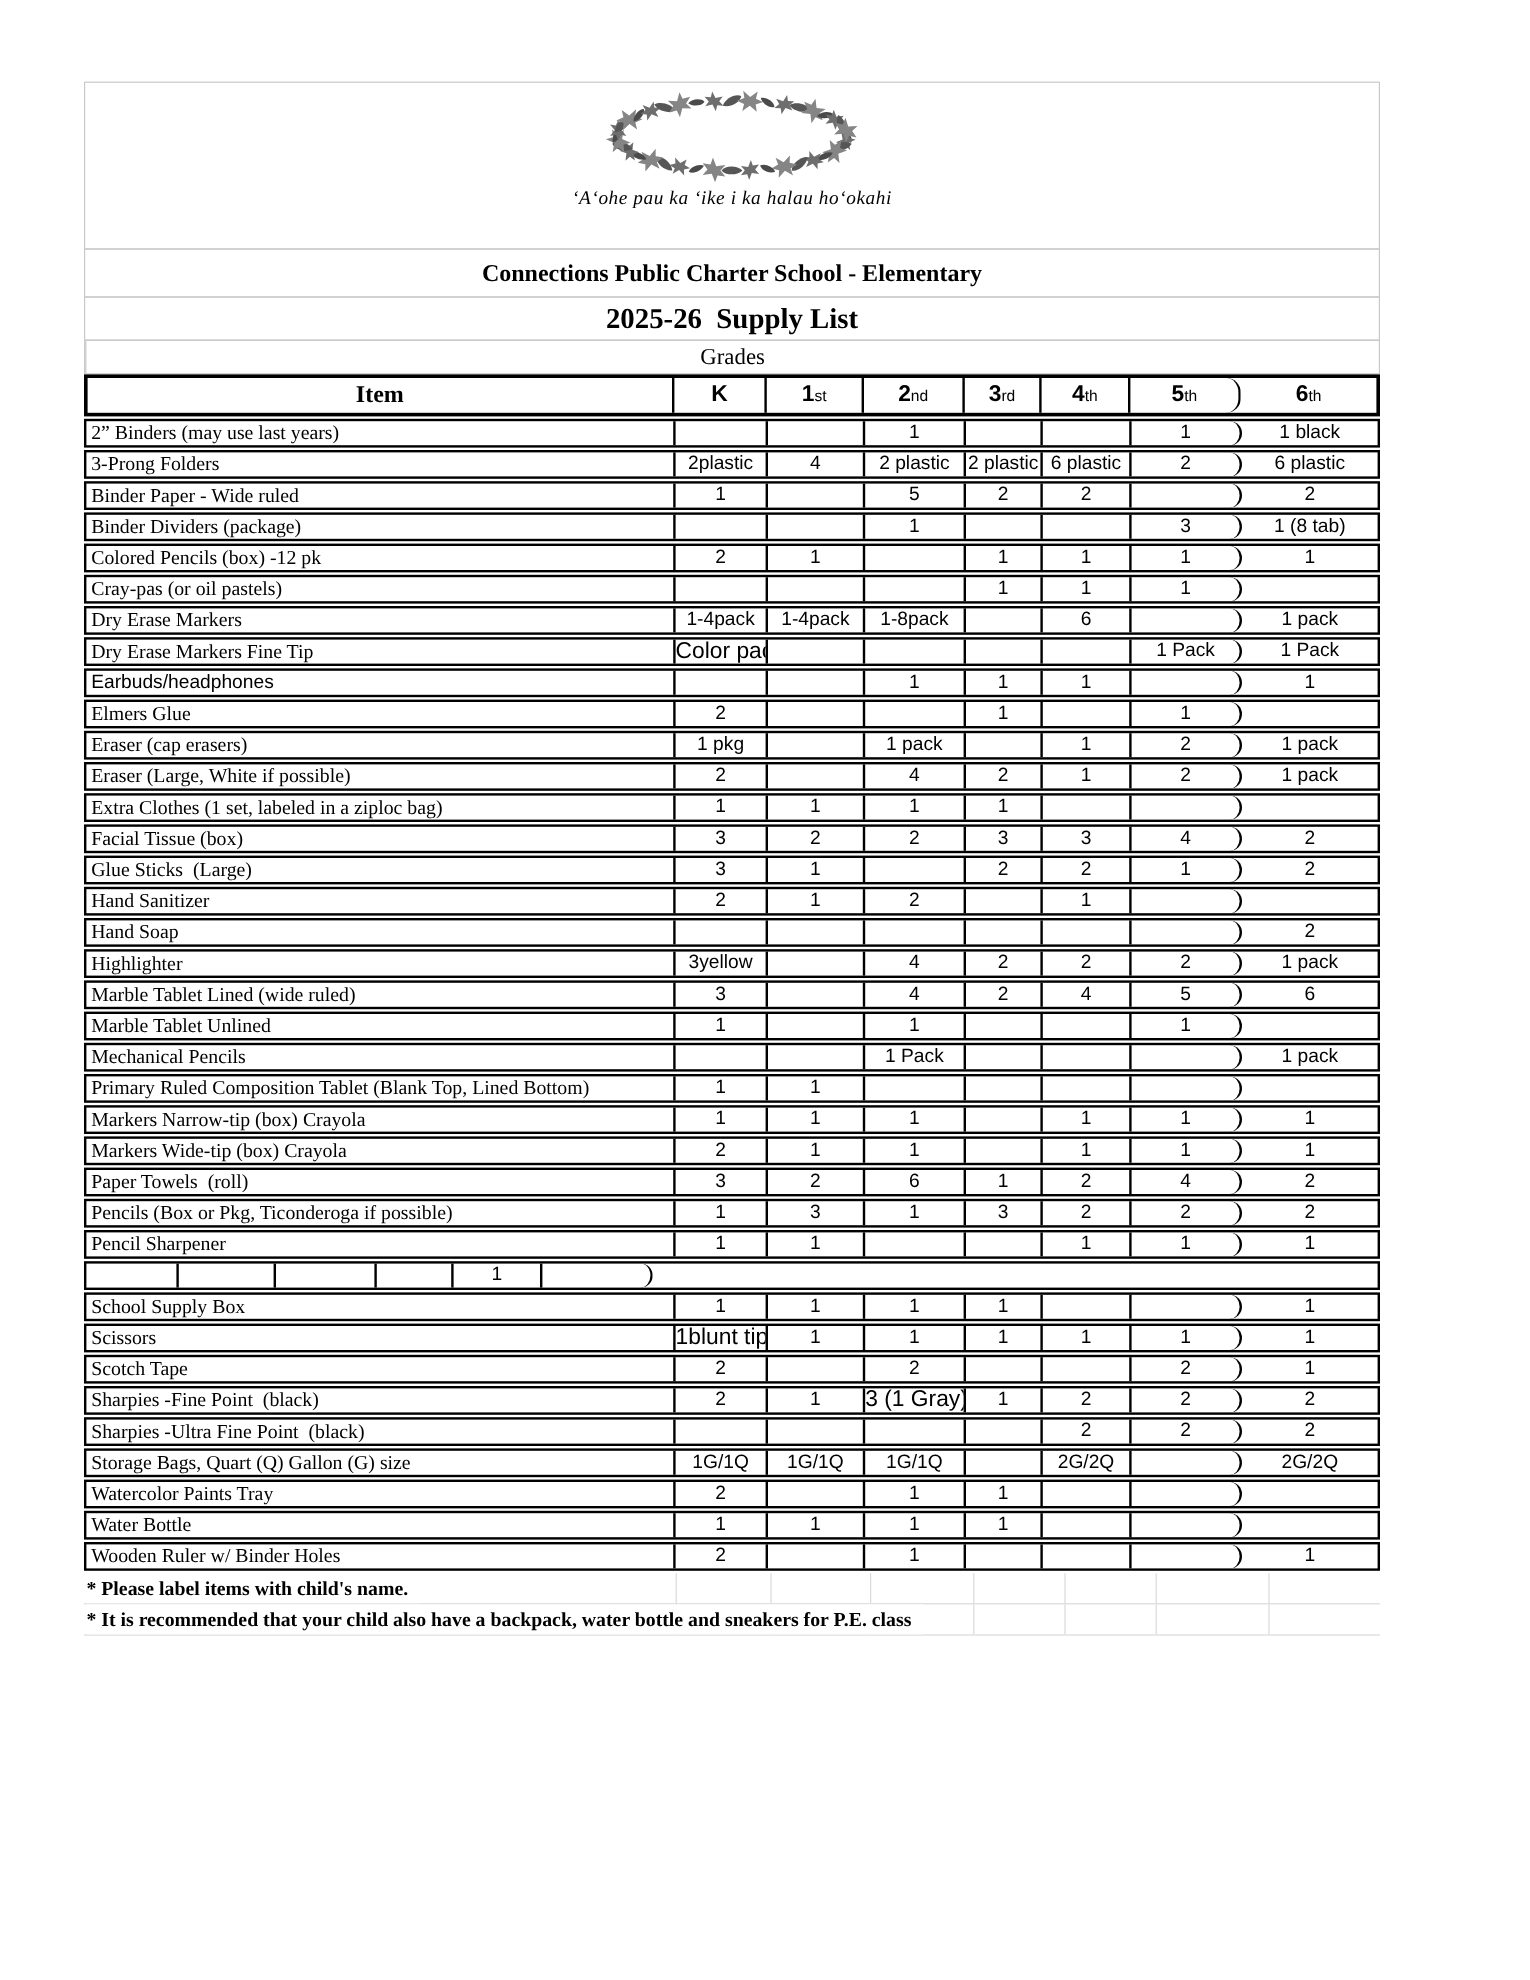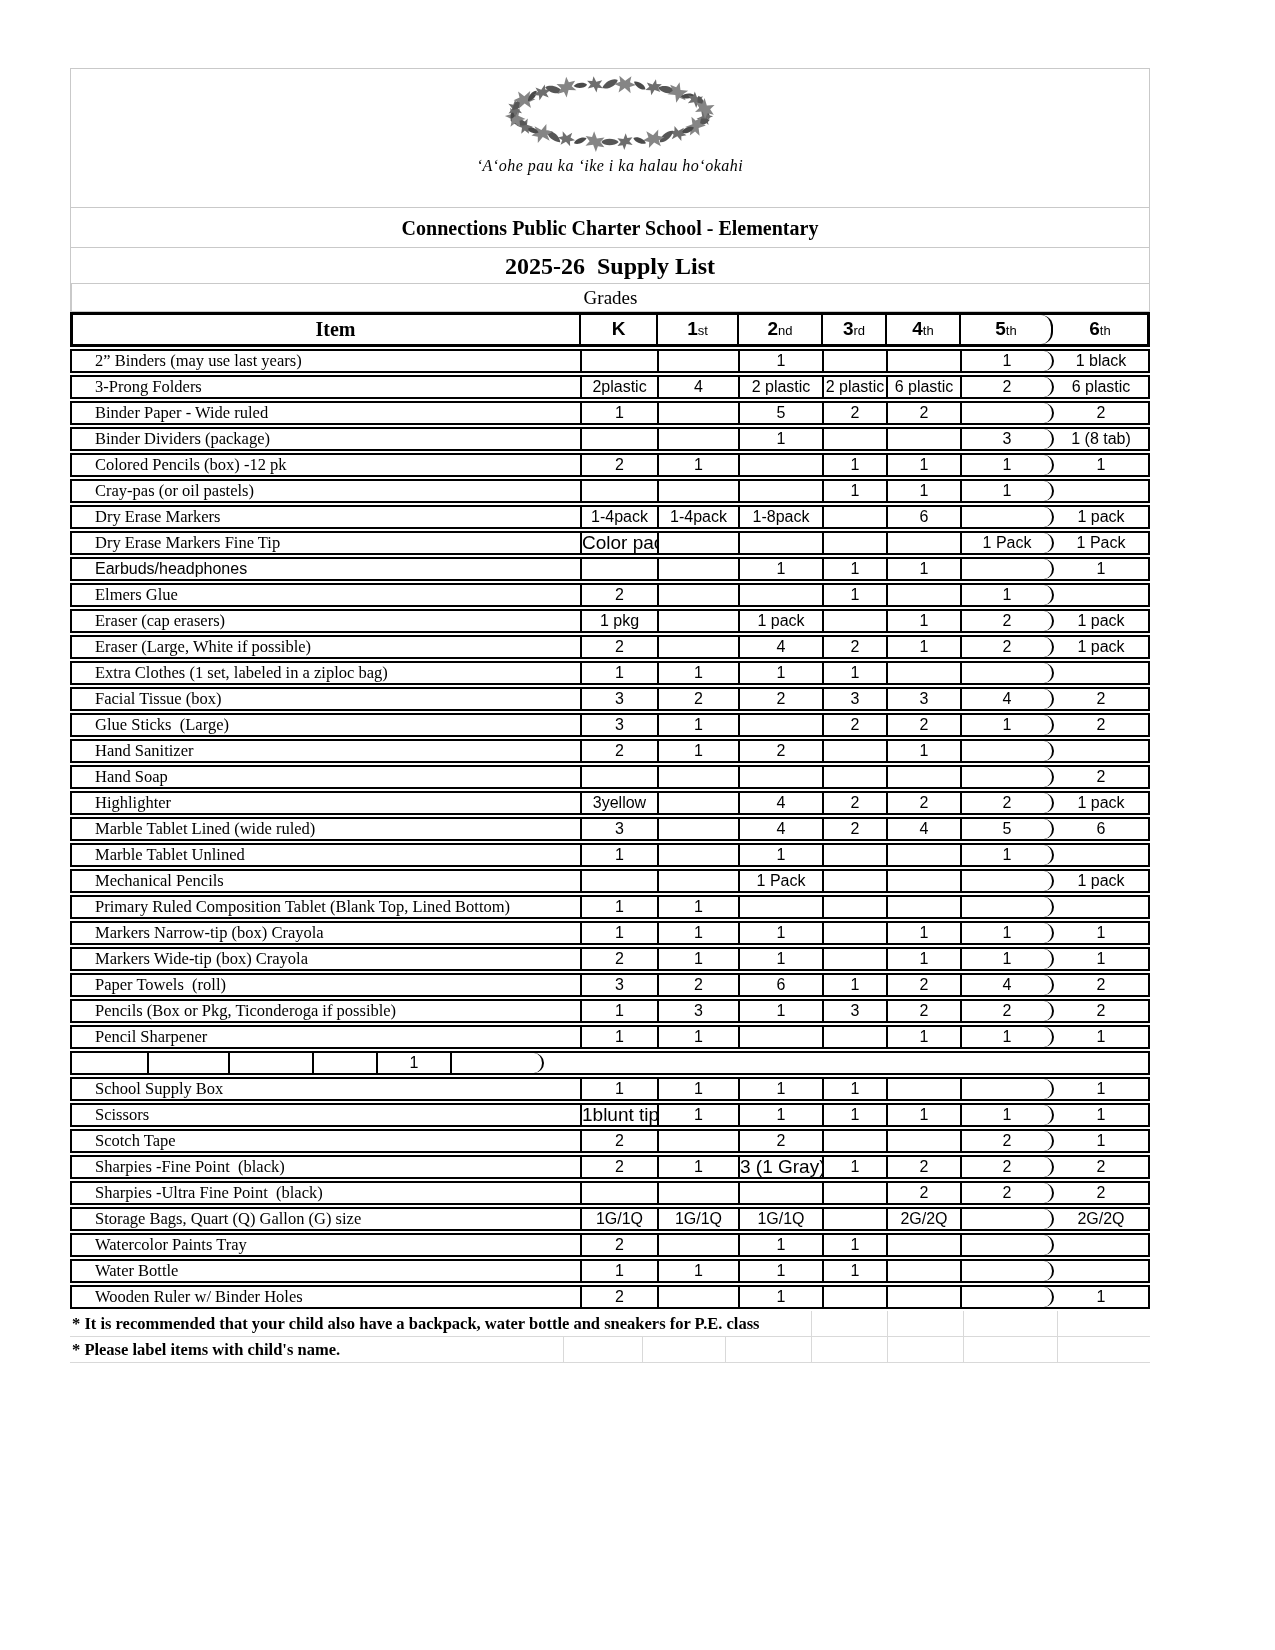--- a/index.html
+++ b/index.html
@@ -21,21 +21,21 @@
   .h-row{display:flex;height:35px;box-sizing:border-box;border:3px solid #000;margin-bottom:2px;}
   .t-row{display:flex;height:24px;box-sizing:border-box;border:2px solid #000;margin-bottom:2px;background:#fff;}
   .cell{box-sizing:border-box;border-right:2px solid #000;text-align:center;
         font-family:"Liberation Sans",sans-serif;font-size:16px;line-height:20px;
         overflow:hidden;white-space:pre;}
   .cell:last-child{border-right:none;}
   .h-row .cell{line-height:28px;}
   .h-cell-item{width:489px;font-family:"Liberation Serif",serif;font-size:20px;font-weight:bold;}
   .h-row .gnum{font-family:"Liberation Sans",sans-serif;font-size:19px;font-weight:bold;}
   .h-row .gsuf{font-family:"Liberation Sans",sans-serif;font-size:13px;font-weight:normal;}
-  .w-item{width:491px;margin-left:19px;} .w-k{width:77px;} .w-1{width:81px;} .w-2{width:84px;}
+  .w-item{width:491px;} .w-k{width:77px;} .w-1{width:81px;} .w-2{width:84px;}
   .w-3{width:64px;} .w-4{width:74px;} .w-5{width:92px;border-radius:12px;} .w-6{flex:1;}
   .h-row .w-item{width:489px;}
   .cell.item{text-align:left;padding-left:4px;font-family:"Liberation Serif",serif;font-size:16.5px;}
   .cell.item.sans{font-family:"Liberation Sans",sans-serif;font-size:16px;}
   .cell.small{font-size:19px;line-height:20px;}
 
   
   .note-row{height:26px;position:relative;display:flex;border-bottom:1px solid #d9d9d9;box-sizing:border-box;}
   .note-row .nspacer{width:493px;}
   .note-row .ncell{box-sizing:border-box;border-left:1px solid #d9d9d9;}
@@ -523,27 +523,27 @@
 
   <div class="note-row">
     <div class="nspacer"></div>
     <div class="ncell n-k"></div>
       <div class="ncell n-1"></div>
     <div class="ncell n-2"></div>
       <div class="ncell n-3"></div>
     <div class="ncell n-4"></div>
       <div class="ncell n-5"></div>
     <div class="ncell n-6"></div>
-    <div class="note-text">* It is recommended that your child also have a backpack, water bottle and sneakers for P.E. class</div>
+    <div class="note-text">* Please label items with child's name.</div>
   </div>
   <div class="note-row">
     <div class="nspacer"></div>
     <div class="ncell n-k"></div>
       <div class="ncell n-1"></div>
     <div class="ncell n-2"></div>
       <div class="ncell n-3"></div>
     <div class="ncell n-4"></div>
       <div class="ncell n-5"></div>
     <div class="ncell n-6"></div>
-    <div class="note-text">* Please label items with child's name.</div>
+    <div class="note-text">* It is recommended that your child also have a backpack, water bottle and sneakers for P.E. class</div>
   </div>
 
 </div>
 
 </body></html>

